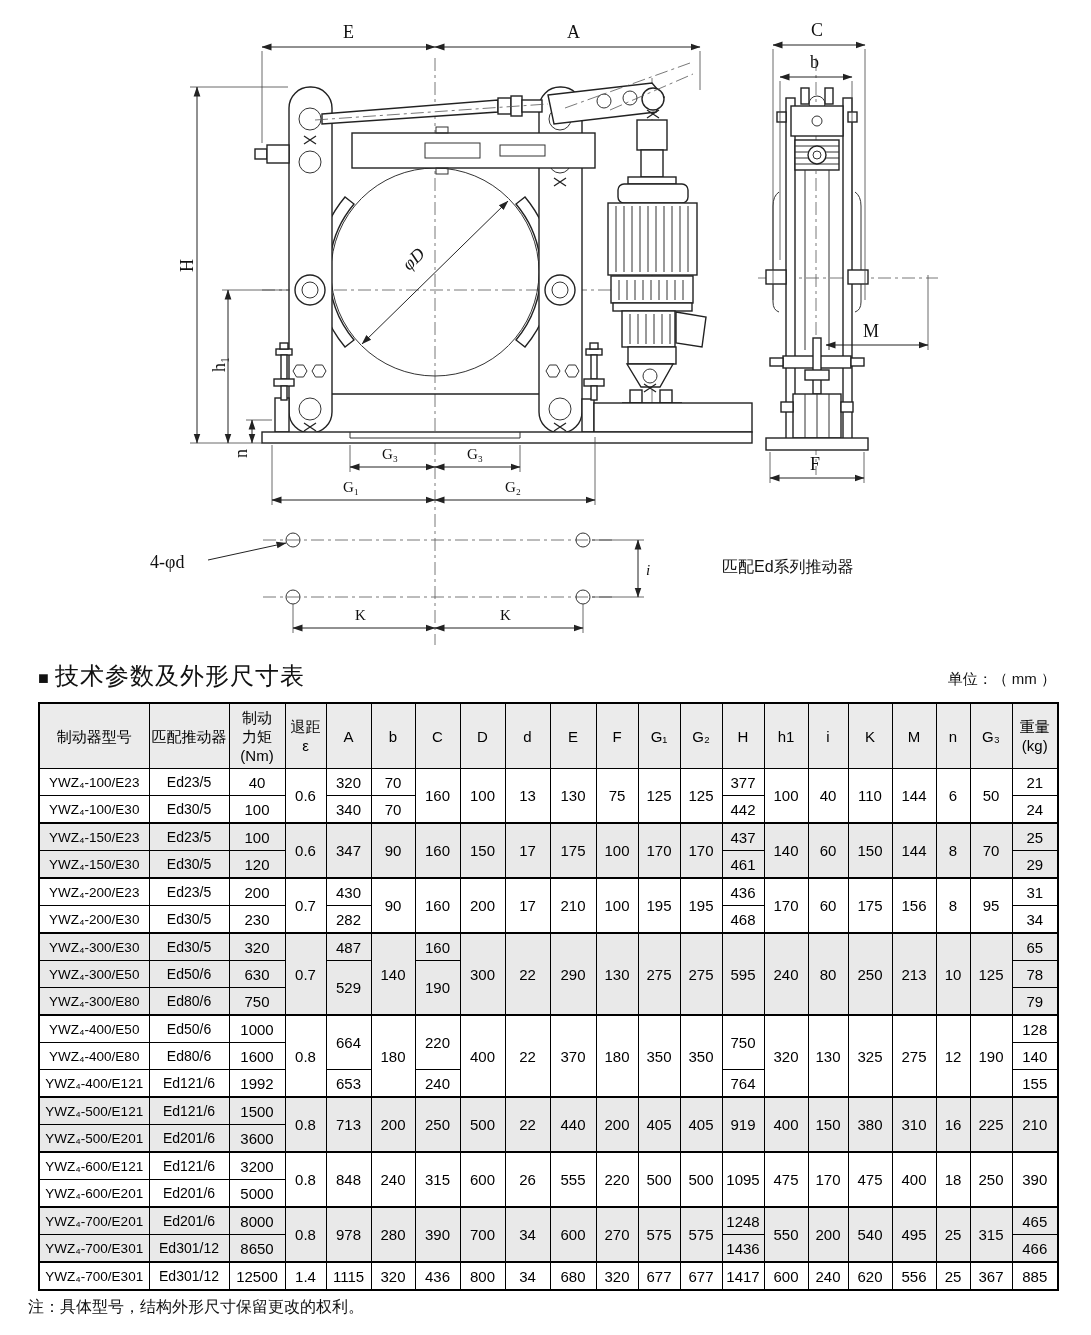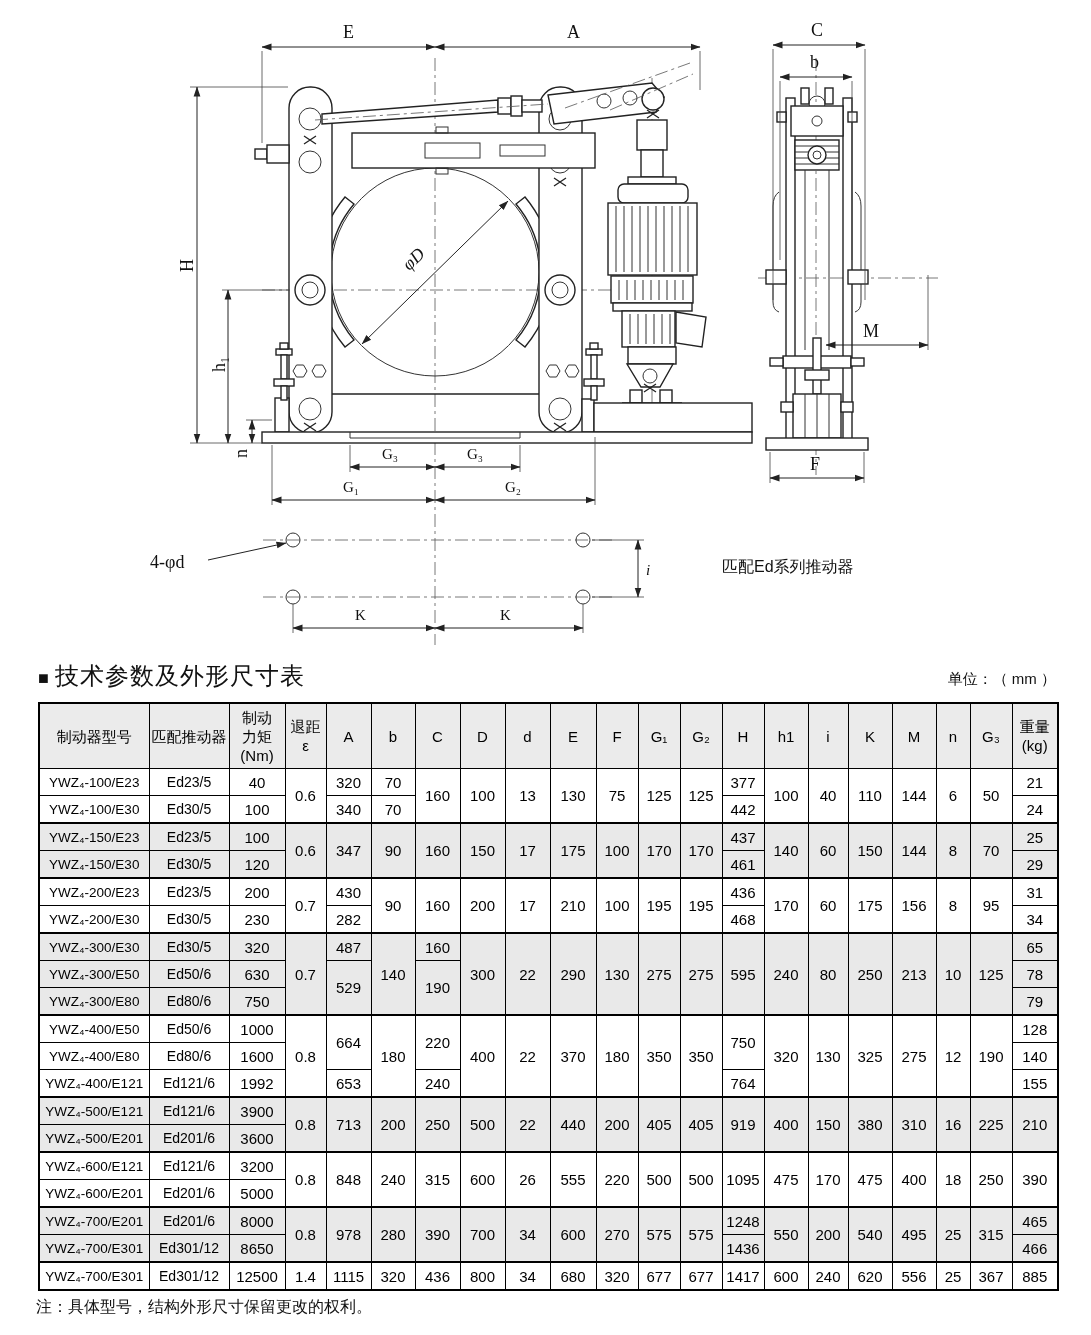--- a/index.html
+++ b/index.html
@@ -28,21 +28,21 @@
   table.tbl{border-collapse:collapse;table-layout:fixed;width:1019px;border:2px solid #000}
   .tbl th,.tbl td{border:1px solid #000;text-align:center;vertical-align:middle;padding:0;
       color:#000;font-weight:400;overflow:hidden}
   .tbl th{height:64px;background:#ebebeb;font-size:15px;line-height:19px;white-space:pre-line}
   .tbl td{height:26px;font-size:15px}
   .tbl td.model{font-size:13.5px}
   .tbl td.thr{font-size:14px}
   .tbl tr.shaded td{background:#e9e9e9}
   .tbl tr.gtop td{border-top:2px solid #000}
   
-  .note{position:absolute;left:36px;top:1297px;font-size:16px}
+  .note{position:absolute;left:28px;top:1297px;font-size:16px}
 </style>
 </head>
 <body>
 
 <div class="page">
 
   <svg width="1091" height="652" viewBox="0 0 1091 652">
     <defs>
       <marker id="ar" viewBox="0 0 10 10" refX="9.5" refY="5" markerWidth="10" markerHeight="10" orient="auto-start-reverse">
         <path d="M0,1.6 L10,5 L0,8.4 z" fill="#222"></path>
@@ -495,21 +495,21 @@
             <td class="thr">Ed121/6</td>
             <td>1992</td>
             <td>653</td>
             <td>240</td>
             <td>764</td>
             <td>155</td>
           </tr>
           <tr class="shaded gtop">
             <td class="model">YWZ₄-500/E121</td>
             <td class="thr">Ed121/6</td>
-            <td>3900</td>
+            <td>1500</td>
             <td rowspan="2">0.8</td>
             <td rowspan="2">713</td>
             <td rowspan="2">200</td>
             <td rowspan="2">250</td>
             <td rowspan="2">500</td>
             <td rowspan="2">22</td>
             <td rowspan="2">440</td>
             <td rowspan="2">200</td>
             <td rowspan="2">405</td>
             <td rowspan="2">405</td>

